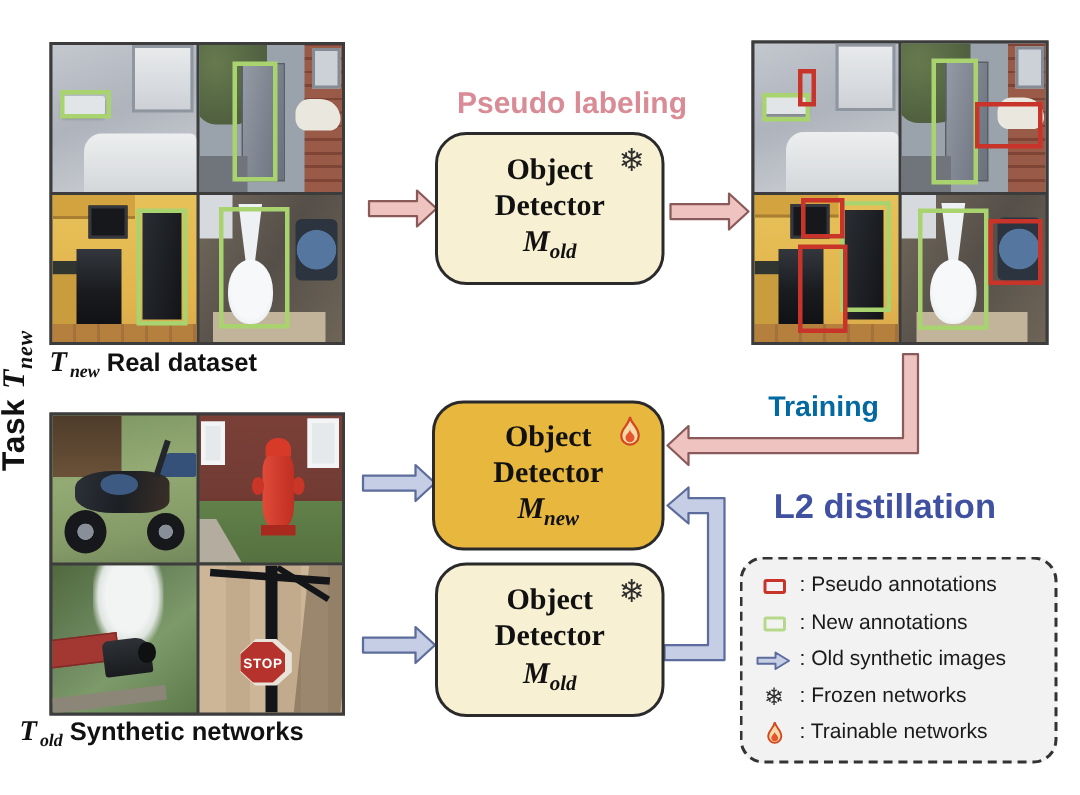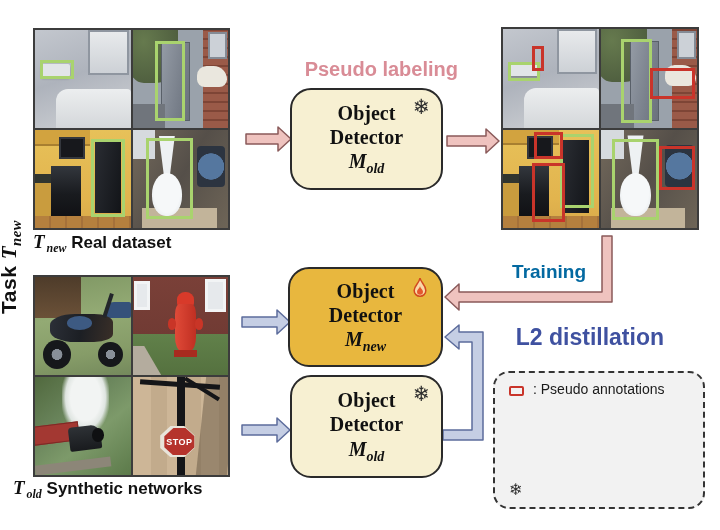--- a/index.html
+++ b/index.html
@@ -111,21 +111,21 @@
   .tloco{position:absolute;left:36%;top:50%;width:34%;height:24%;background:linear-gradient(180deg,#2e3236,#191b1e);border-radius:4px 10px 2px 2px;transform:rotate(-7deg);}
   .tfront{position:absolute;left:60%;top:52%;width:12%;height:14%;background:#0f1012;border-radius:50%;}
 
   .sc-stop{background:repeating-linear-gradient(90deg,#cdb697 0 18px,#c2ab8c 18px 34px);}
   .sshadow{position:absolute;right:-4%;top:0;width:32%;height:100%;background:rgba(60,50,35,.35);transform:skewX(-6deg);}
   .spole{position:absolute;left:47%;top:0;width:8%;height:100%;background:#141518;}
   .sbar{position:absolute;left:8%;top:5%;width:84%;height:5%;background:#141518;transform:rotate(4deg);}
   .sbar2{position:absolute;left:52%;top:10%;width:42%;height:4%;background:#141518;transform:rotate(32deg);}
   .ssign{position:absolute;left:29%;top:50%;width:36%;height:32%;background:#e8e4da;
     clip-path:polygon(30% 0,70% 0,100% 30%,100% 70%,70% 100%,30% 100%,0 70%,0 30%);
-    display:flex;align-items:center;justify-content:flex-end;}
+    display:flex;align-items:center;justify-content:flex-start;}
   .ssign-in{width:88%;height:88%;background:#b5332c;clip-path:polygon(30% 0,70% 0,100% 30%,100% 70%,70% 100%,30% 100%,0 70%,0 30%);
     display:flex;align-items:center;justify-content:center;color:#fff;font-weight:bold;font-size:9px;letter-spacing:.5px;}
 </style>
 </head>
 <body>
 
 <div class="task-label"><span>Task</span>&nbsp;<span class="sym">T</span><sub>new</sub></div>
 
 <svg class="connectors" width="720" height="530">
   <polygon points="246,134 278,134 278,127 291,139 278,151 278,144 246,144" fill="#efc3bf" stroke="#8a5a5a" stroke-width="1.5" stroke-linejoin="round"></polygon>
@@ -287,15 +287,39 @@
 <div class="ds-label" style="left:13px;top:477px;width:237px;"><span class="sym">T</span><sub>old</sub> <span>Synthetic networks</span></div>
 
 <div class="legend">
   <div class="lrow">
     <span class="licon">
         <span class="swatch red"></span>
       </span>
     <span>: Pseudo annotations</span>
   </div>
   <div class="lrow">
+    <span class="licon">
+        <span class="swatch green"></span>
+      </span>
+    <span>: New annotations</span>
+  </div>
+  <div class="lrow">
+    <span class="licon">
+      <svg width="24" height="13" viewBox="0 0 24 13">
+          <polygon points="1,4.5 13,4.5 13,1 22,6.5 13,12 13,8.5 1,8.5" fill="#c5cee4" stroke="#5c6c9c" stroke-width="1.3" stroke-linejoin="round"></polygon>
+        </svg>
+    </span>
+    <span>: Old synthetic images</span>
+  </div>
+  <div class="lrow">
     <span class="licon lsnow">❄</span>
+    <span>: Frozen networks</span>
+  </div>
+  <div class="lrow">
+    <span class="licon">
+      <svg width="15" height="18" viewBox="0 0 24 28">
+          <path d="M12 2 C12.8 7.5 19 10 19 17 A7 7 0 0 1 5 17 C5 11 11 8.5 12 2 Z" fill="#f9d9a8" stroke="#d2491f" stroke-width="2"></path>
+          <path d="M12 12 C12.5 15 15.6 15.8 15.6 18.6 A3.6 3.6 0 0 1 8.4 18.6 C8.4 15.8 11.3 15 12 12 Z" fill="#e4572e"></path>
+        </svg>
+    </span>
+    <span>: Trainable networks</span>
   </div>
 </div>
 
 </body></html>

